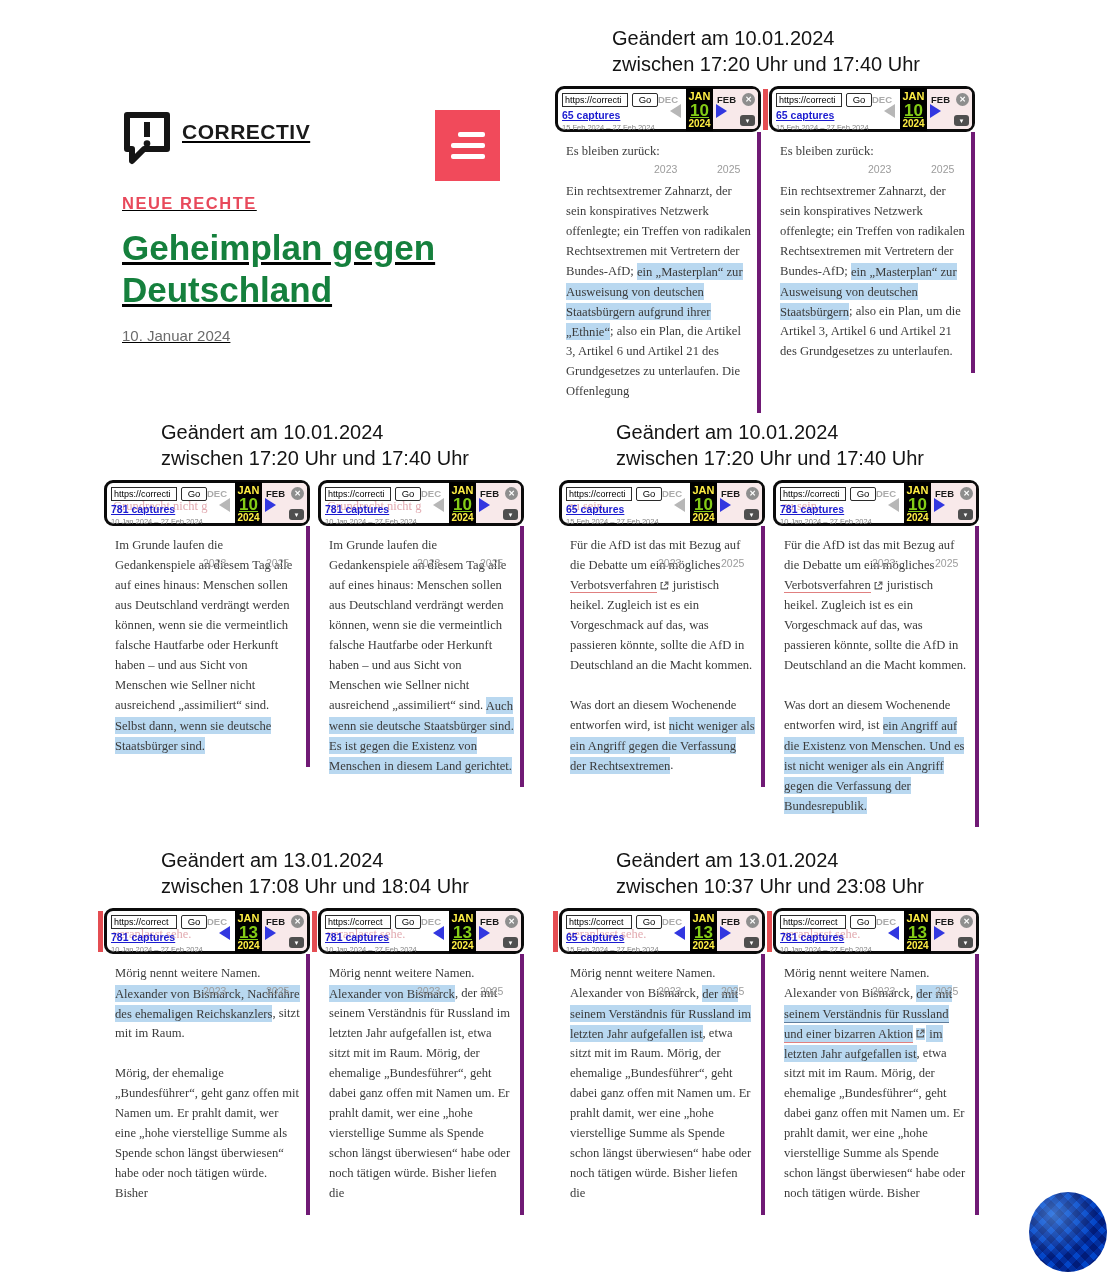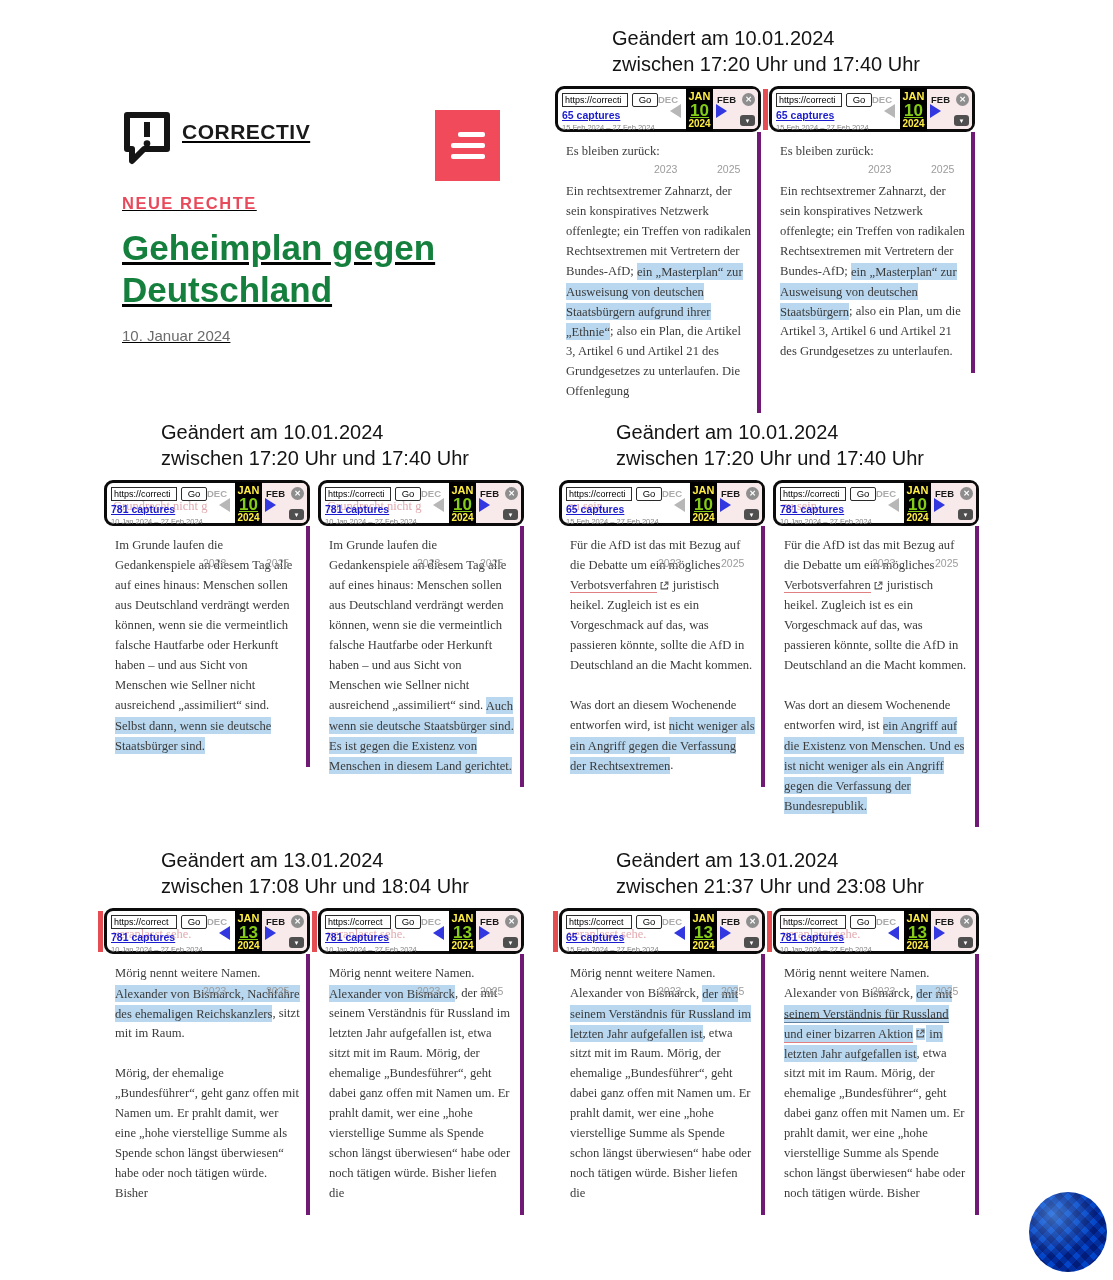--- a/index.html
+++ b/index.html
@@ -75,21 +75,21 @@
   .red-sliver{position:absolute;left:-9px;top:0;width:5px;height:41px;background:#e44d52;z-index:0;}
 
   
   .panel-body{background:#fff;border-right:4px solid #701a75;padding:9px 6px 12px 11px;
               font-family:"Liberation Serif","DejaVu Serif",serif;font-size:12.6px;
               line-height:20px;color:#3b3b3b;}
   .panel-body p{margin:0 0 20px 0;}
   .panel-body p:last-child{margin-bottom:0;}
   .hl{background:#b9d8f0;padding:1.5px 0;box-decoration-break:clone;-webkit-box-decoration-break:clone;}
   .lnk{border-bottom:1.5px solid #e08080;cursor:pointer;}
-  .lnk.dark{border-bottom-color:#5f7d9c;text-decoration:underline;}
+  .lnk.dark{border-bottom-color:#5f7d9c;}
   .ext-icon{display:inline-block;margin:0 1px 0 3px;line-height:0;vertical-align:-1px;}
 
   
   #watermark{position:absolute;left:1029px;top:1192px;width:78px;height:80px;border-radius:50%;
     background:
       radial-gradient(circle at 32% 28%, rgba(130,195,255,.45), rgba(0,0,0,0) 55%),
       repeating-linear-gradient(45deg,#0d47a1 0 6px,#1976d2 6px 12px),
       repeating-linear-gradient(-45deg,#1565c0 0 6px,#2196f3 6px 12px);
     background-blend-mode:normal,multiply,normal;}
 </style>
@@ -384,21 +384,21 @@
     <div class="panel-body">
               <p><span>Mörig nennt weitere Namen. </span><span class="hl">Alexander von Bismarck</span><span>, der mit seinem Verständnis für Russland im letzten Jahr aufgefallen ist, etwa sitzt mit im Raum. Mörig, der ehemalige „Bundesführer“, geht dabei ganz offen mit Namen um. Er prahlt damit, wer eine „hohe vierstellige Summe als Spende schon längst überwiesen“ habe oder noch tätigen würde. Bisher liefen die</span></p>
             </div>
   </div>
 </div>
   </section>
 </div>
   <div id="sec4" class="sec">
   <section class="change-section">
     <h2 class="change-heading">
-      <span class="hl1">Geändert am 13.01.2024</span><br><span class="hl2">zwischen 21:37 Uhr und 23:08 Uhr</span>
+      <span class="hl1">Geändert am 13.01.2024</span><br><span class="hl2">zwischen 10:37 Uhr und 23:08 Uhr</span>
     </h2>
     <div class="panel-row">
   <div class="panel">
     <div class="wb-toolbar">
       <div class="wb-pink"></div>
       <div class="wb-ghost">veranlasst sehe.</div>
       <div class="red-sliver"></div>
       <input class="wb-url" value="https://correct" style="">
       <div class="wb-go">Go</div>
       <a class="wb-captures">65 captures</a>

